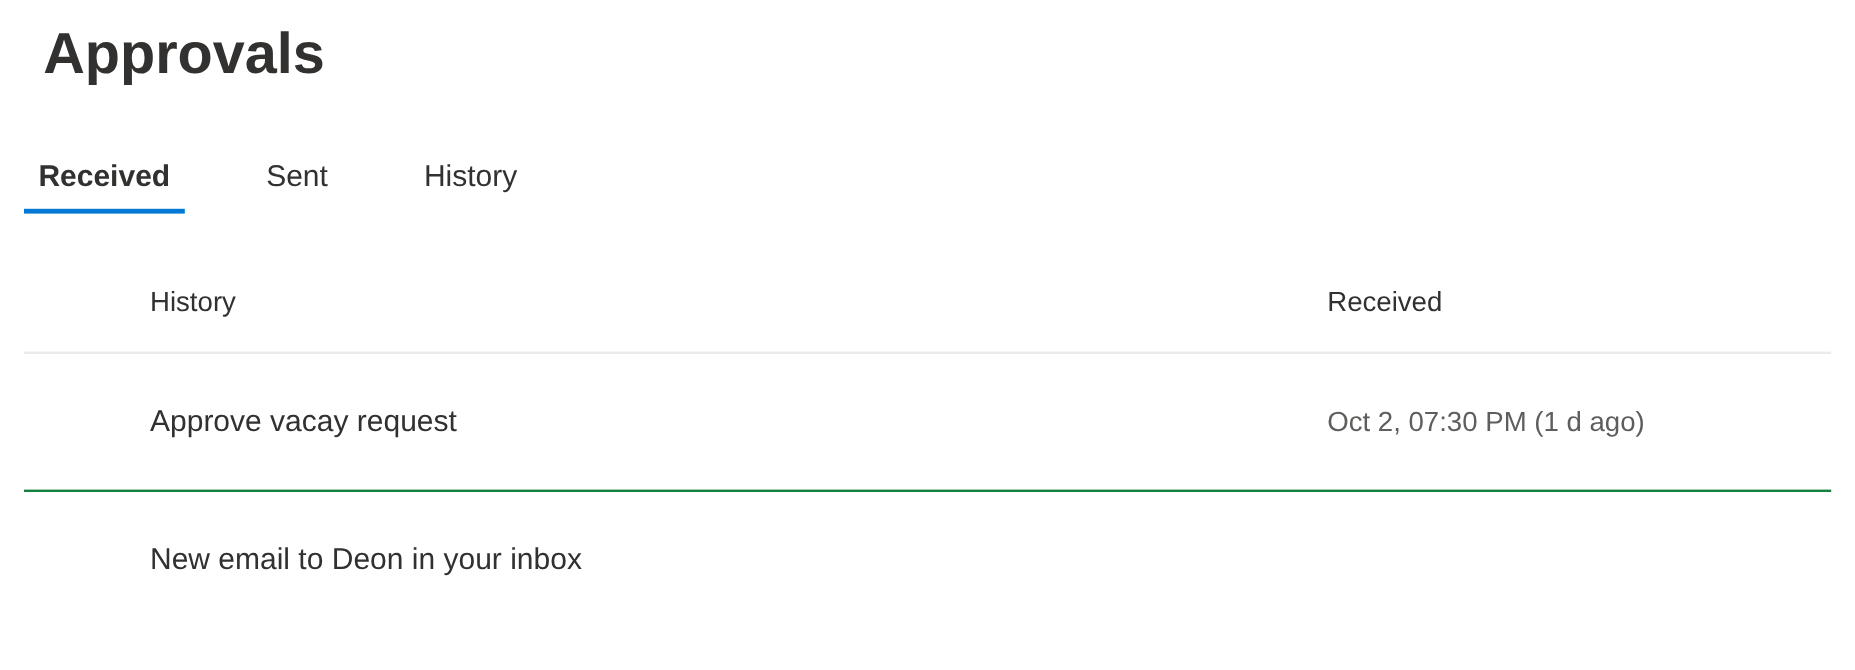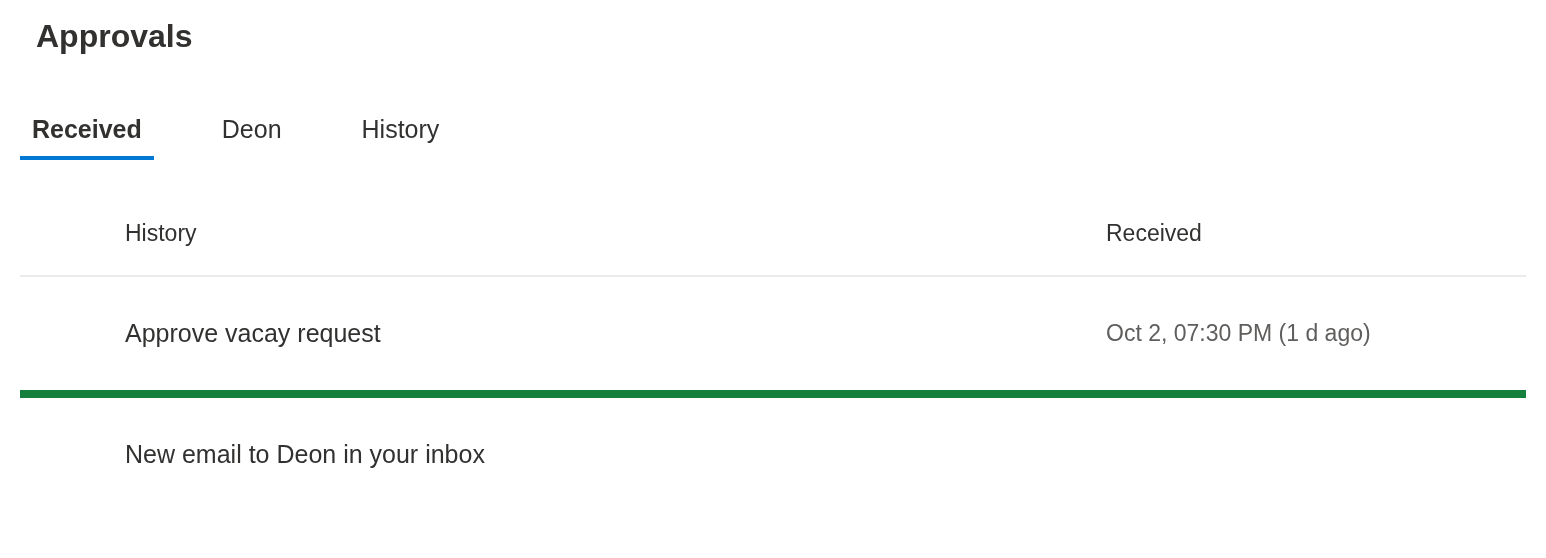--- a/index.html
+++ b/index.html
@@ -9,21 +9,21 @@
     }
     body {
       font-family: 'Segoe UI', Tahoma, Geneva, Verdana, sans-serif;
       background: #ffffff;
       color: #323130;
       width: 1546px;
       height: 558px;
       overflow: hidden;
     }
     .page-title {
-      font-size: 32px;
+      font-size: 48px;
       font-weight: 600;
       color: #323130;
       padding: 18px 0 0 36px;
     }
     .tabs {
       display: flex;
       gap: 56px;
       padding: 60px 0 0 20px;
     }
     .tab {
@@ -61,21 +61,21 @@
       width: 420px;
       font-size: 23px;
       color: #323130;
       font-weight: 400;
       flex-shrink: 0;
     }
     .table-row {
       display: flex;
       align-items: center;
       padding: 42px 0;
-      border-bottom: 8px solid #15803d;
+      border-bottom: 2px solid #15803d;
       cursor: pointer;
     }
     .table-row:last-child {
       border-bottom: none;
     }
     .row-request {
       flex: 1;
       font-size: 25px;
       color: #323130;
       font-weight: 400;
@@ -89,21 +89,21 @@
       margin-left: 48px;
     }
   </style>
 </head>
 <body>
 
 <h1 class="page-title">Approvals</h1>
 
 <div class="tabs">
   <div class="tab active">Received</div>
-  <div class="tab">Deon</div>
+  <div class="tab">Sent</div>
   <div class="tab">History</div>
 </div>
 
 <div class="table-container">
   <div class="table-header">
     <div class="col-spacer"></div>
     <div class="col-request">History</div>
     <div class="col-received">Received</div>
   </div>
 

